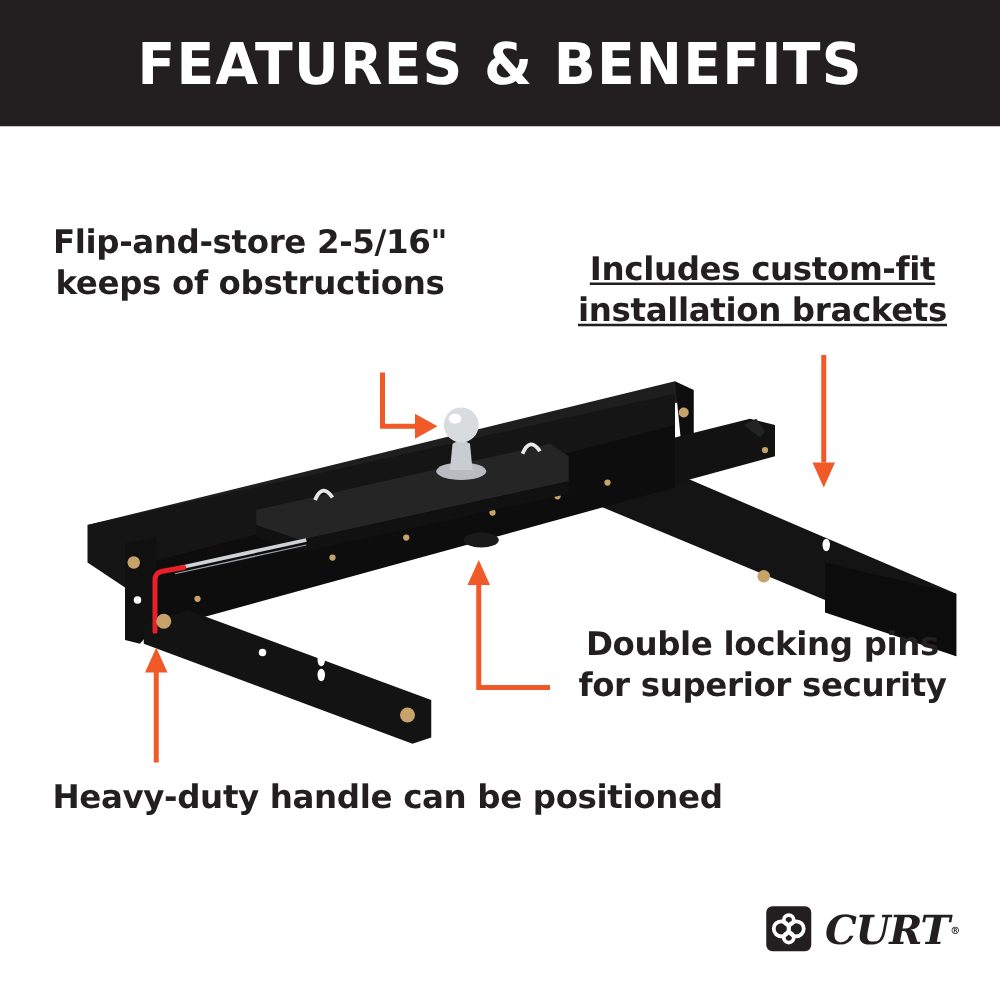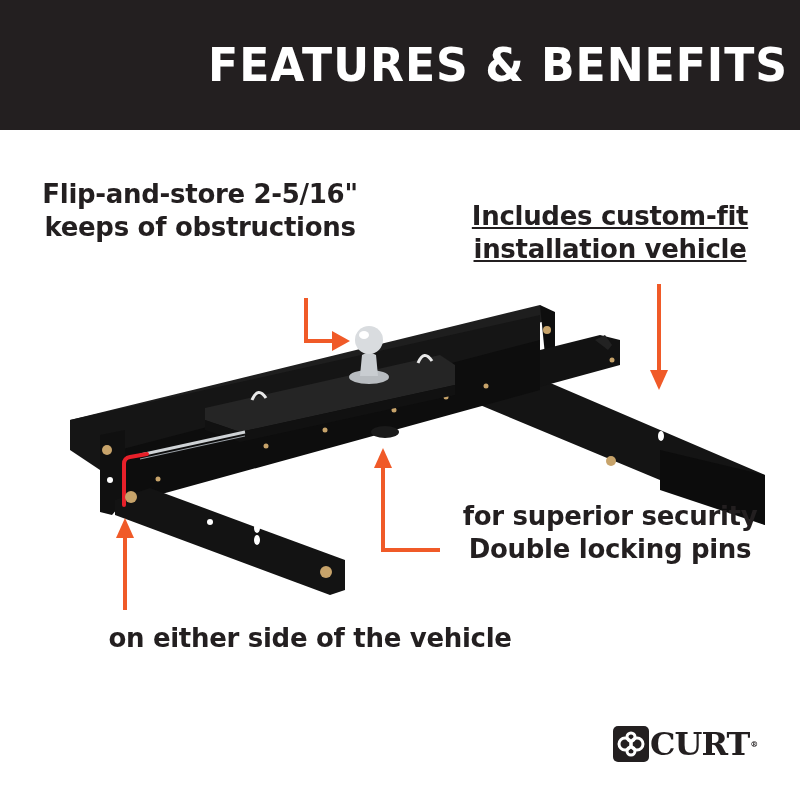--- a/index.html
+++ b/index.html
@@ -1,42 +1,42 @@
 <!DOCTYPE html>
 <html><head>
 <meta charset="utf-8">
 <style>
   * { margin: 0; padding: 0; box-sizing: border-box; }
   html, body { width: 800px; height: 800px; background: #ffffff; overflow: hidden; }
   body { position: relative; font-family: "DejaVu Sans", "Liberation Sans", sans-serif; color: #231f20; }
 
   .header {
-    position: absolute; left: 0; top: 0; width: 800px; height: 130px;
-    background: #231f20; display: flex; align-items: center; justify-content: flex-end;
+    position: absolute; left: 0; top: 0; width: 800px; height: 101px;
+    background: #231f20; display: flex; align-items: center; justify-content: center;
   }
   .header-title {
     color: #ffffff; font-family: "DejaVu Sans", sans-serif; font-weight: bold;
     font-size: 46px; letter-spacing: 1px; transform: scaleX(0.96);
   }
 
   .callout {
     position: absolute; font-weight: bold; font-size: 26px; line-height: 33px;
     text-align: center; color: #231f20; letter-spacing: -0.3px;
   }
   .callout span { display: block; white-space: nowrap; }
   #callout-ball { left: 25px; top: 178px; width: 350px; }
   #callout-brackets { left: 440px; top: 200px; width: 340px; text-decoration: underline; }
   #callout-pins { left: 445px; top: 500px; width: 330px; }
   #callout-handle { left: 20px; top: 622px; width: 580px; }
 
   .product { position: absolute; left: 0; top: 0; width: 800px; height: 800px; pointer-events: none; }
   .arrows { position: absolute; left: 0; top: 0; width: 800px; height: 800px; }
 
   .logo {
-    position: absolute; left: 612px; top: 726px; height: 36px; display: flex; align-items: center; gap: 0;
+    position: absolute; left: 612px; top: 726px; height: 36px; display: flex; align-items: flex-end; gap: 10px; font-style: italic;
   }
   .logo-mark { width: 38px; height: 38px; }
   .logo-text {
     font-family: "DejaVu Serif", serif; font-weight: bold; font-size: 32px; color: #231f20;
     letter-spacing: -1px; line-height: 36px;
   }
   .logo-reg { font-size: 8px; vertical-align: top; margin-left: 1px; }
 </style>
 </head>
 <body>
@@ -131,30 +131,30 @@
   </g>
 </svg>
 
 <div class="callout" id="callout-ball">
   <span>Flip-and-store 2-5/16"</span>
   <span>keeps of obstructions</span>
 </div>
 
 <div class="callout" id="callout-brackets">
   <span>Includes custom-fit</span>
-  <span>installation vehicle</span>
+  <span>installation brackets</span>
 </div>
 
 <div class="callout" id="callout-pins">
+  <span>Double locking pins</span>
   <span>for superior security</span>
-  <span>Double locking pins</span>
 </div>
 
 <div class="callout" id="callout-handle">
-  <span>on either side of the vehicle</span>
+  <span>Heavy-duty handle can be positioned</span>
 </div>
 
 <div class="logo">
   <svg class="logo-mark" viewBox="0 0 38 38">
     <rect x="1" y="1" width="36" height="36" rx="5" fill="#231f20"></rect>
     <g fill="none" stroke="#ffffff" stroke-width="3">
       <circle cx="13" cy="19" r="6"></circle>
       <circle cx="25" cy="19" r="6"></circle>
       <circle cx="19" cy="12" r="4"></circle>
       <circle cx="19" cy="26" r="4"></circle>

